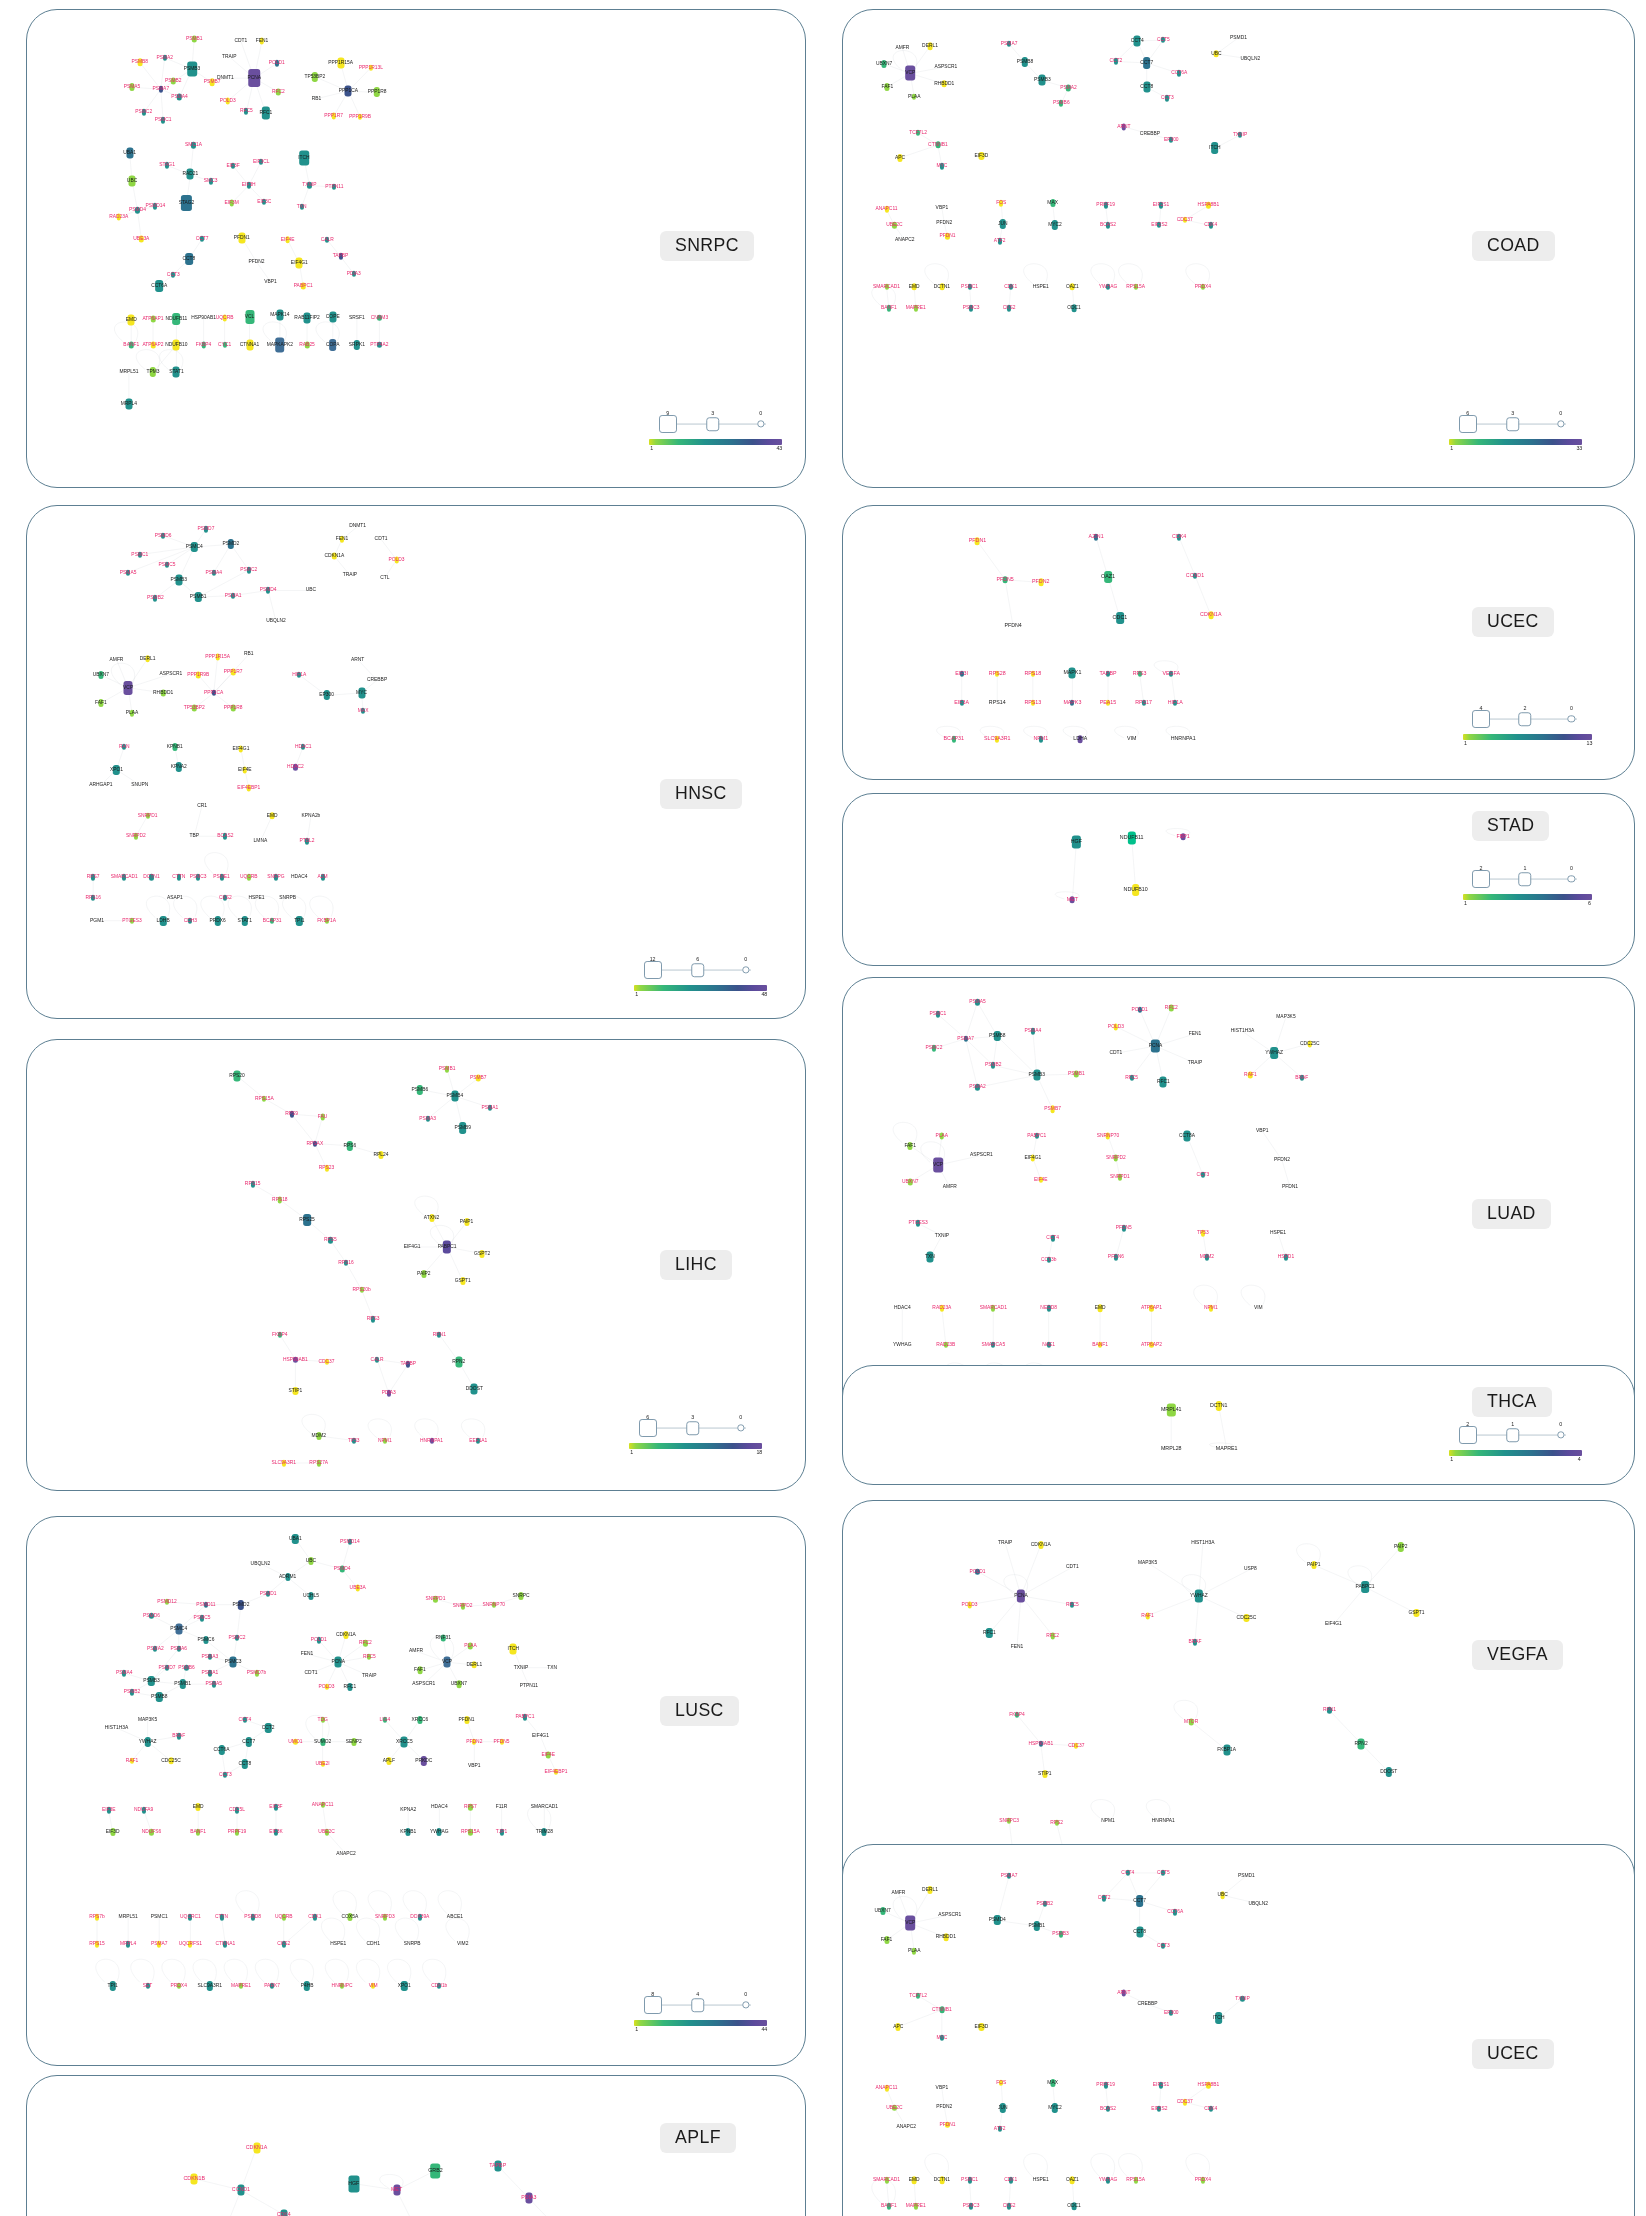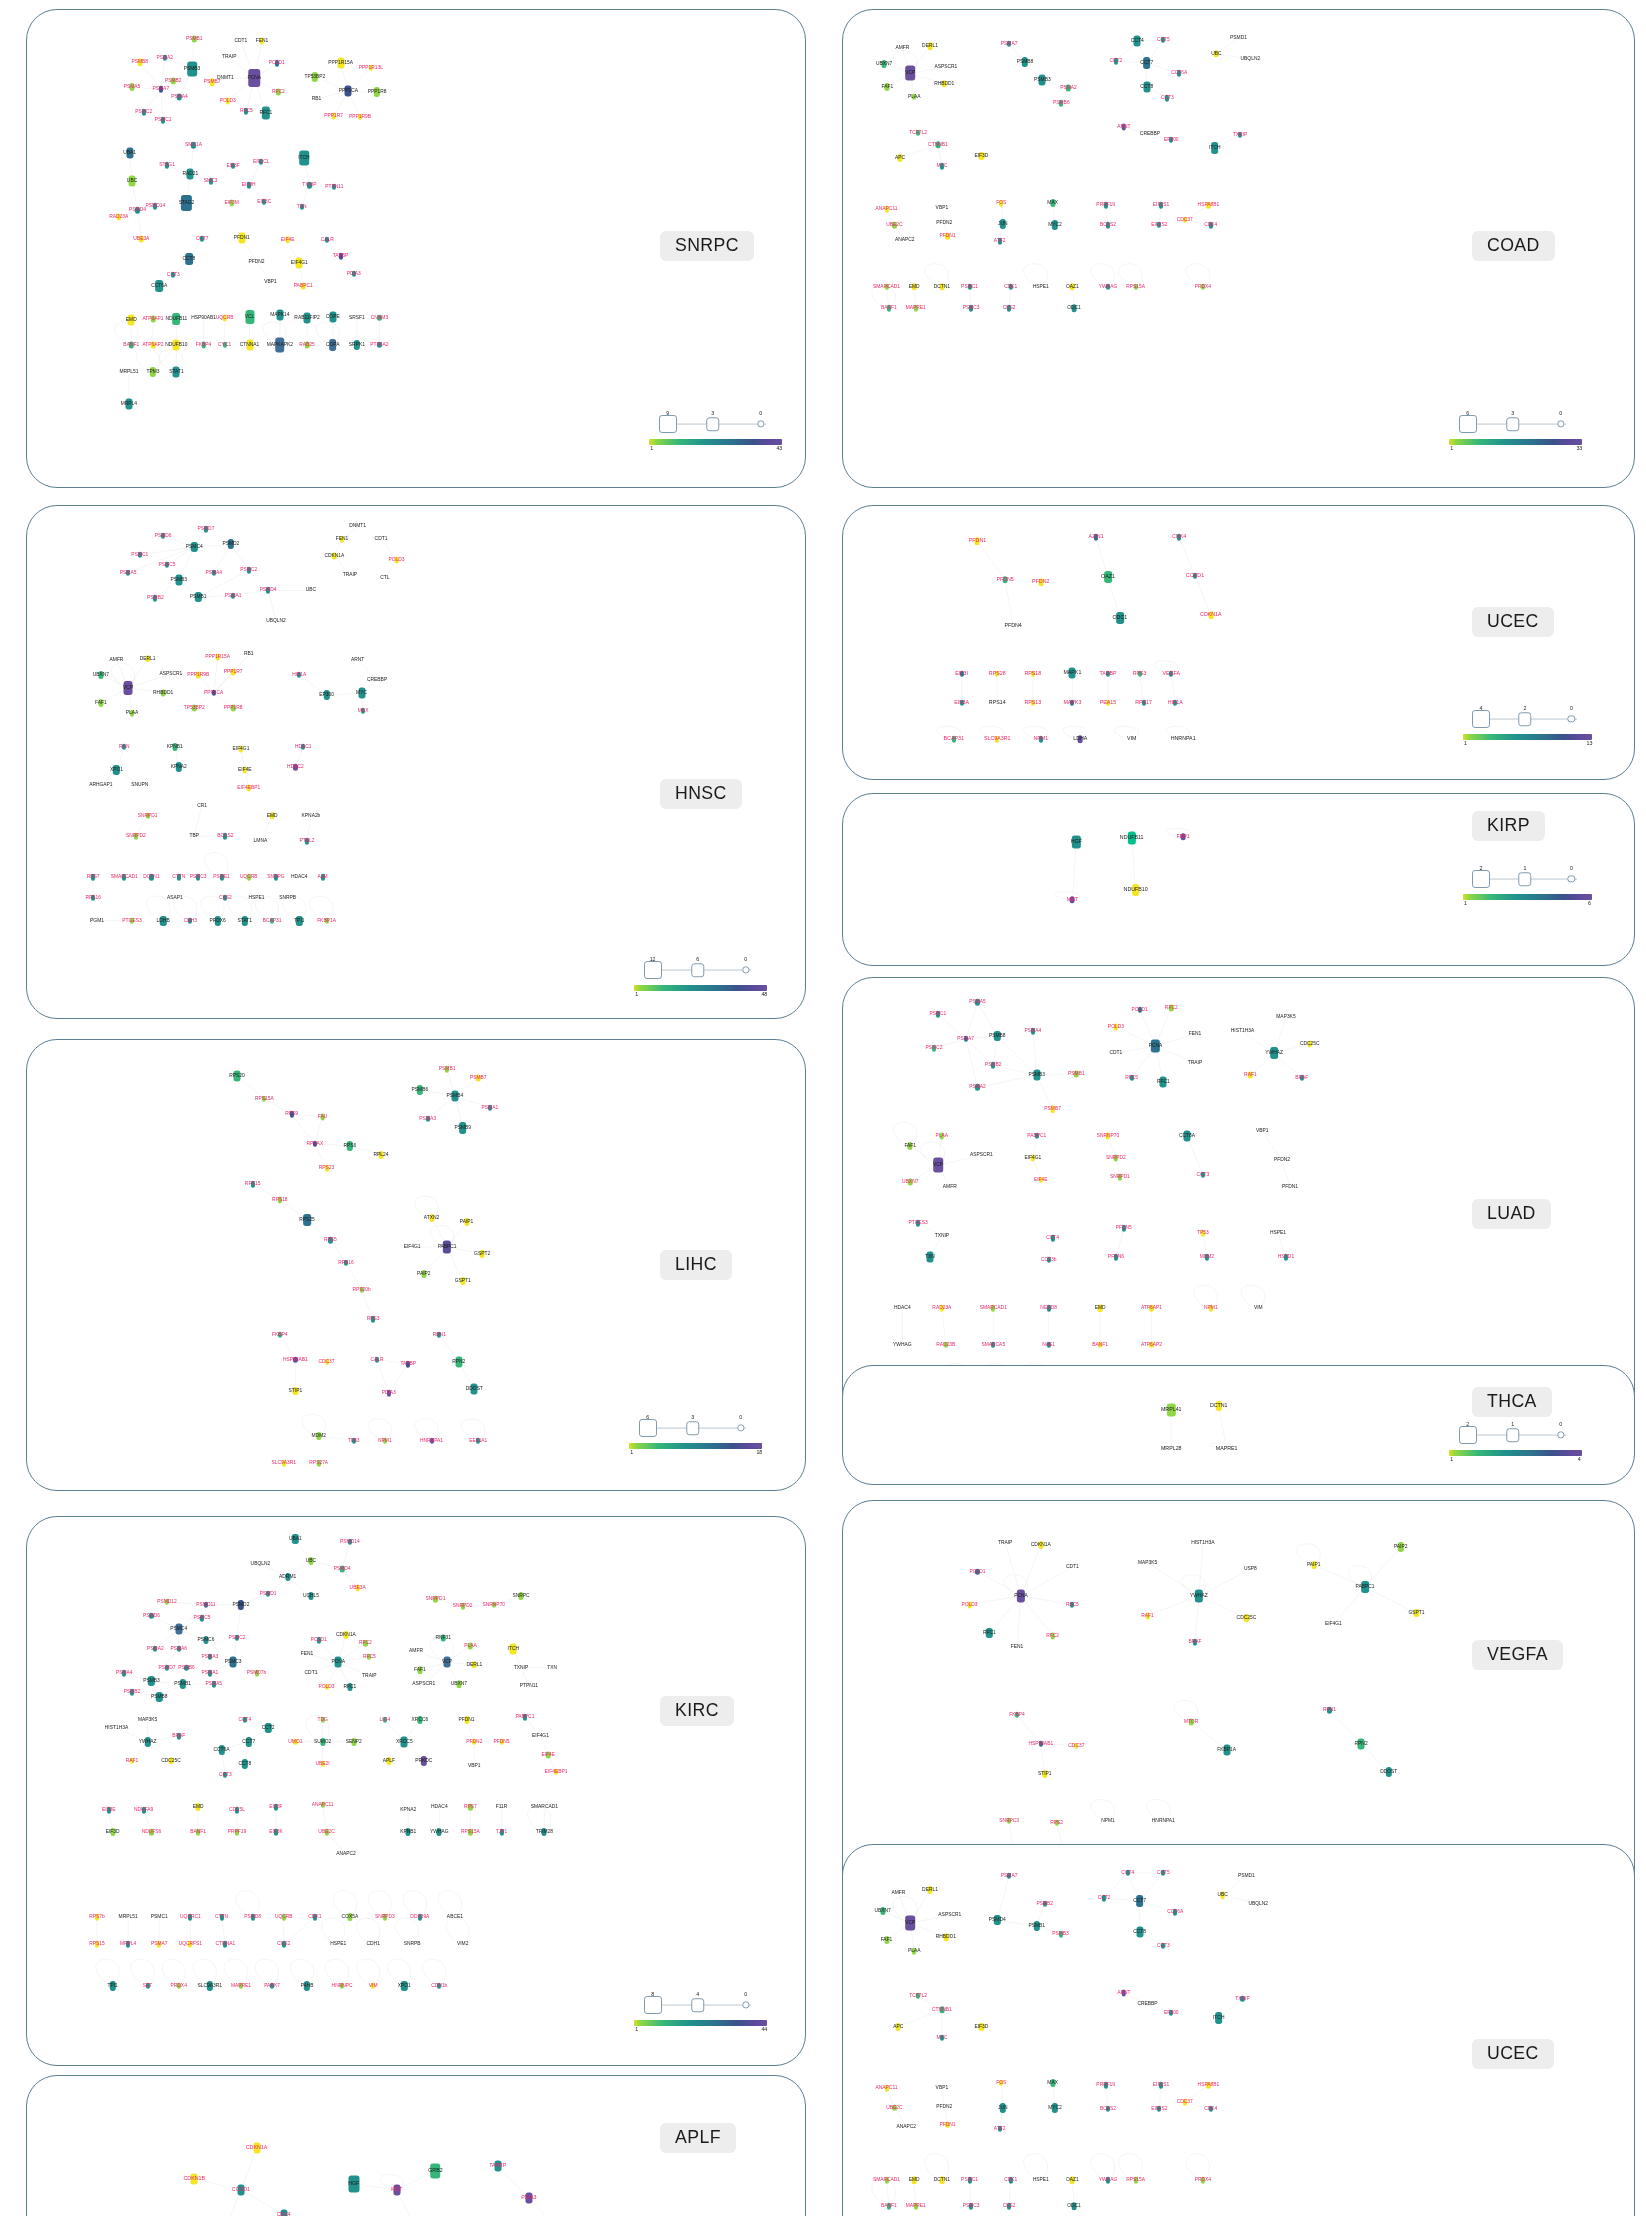--- a/index.html
+++ b/index.html
@@ -885,21 +885,21 @@
         <div class="node" title="NDUFB11" style="left: 36.5%; top: 26%; width: 8.3px; height: 13px; background: rgb(0, 192, 139);"></div>
         <div class="nlabel neu" style="left: 36.5%; top: 26%; font-size: 5.3px;">NDUFB11</div>
         <div class="node" title="FBP1" style="left: 43%; top: 25%; width: 4.8px; height: 7.4px; background: rgb(106, 79, 158);"></div>
         <div class="nlabel up" style="left: 43%; top: 25%; font-size: 5.3px;">FBP1</div>
         <div class="node" title="NDUFB10" style="left: 37%; top: 56%; width: 7.7px; height: 12px; background: rgb(245, 230, 32);"></div>
         <div class="nlabel neu" style="left: 37%; top: 56%; font-size: 5.3px;">NDUFB10</div>
         <div class="node" title="MET" style="left: 29%; top: 62%; width: 4.8px; height: 7.4px; background: rgb(106, 79, 158);"></div>
         <div class="nlabel up" style="left: 29%; top: 62%; font-size: 5.3px;">MET</div>
       </div>
     </div>
-    <div class="panel-label" style="left: 1472px; top: 811px; background: rgb(237, 237, 237);">KIRP</div>
+    <div class="panel-label" style="left: 1472px; top: 811px; background: rgb(237, 237, 237);">STAD</div>
     <div class="legend" style="left: 1463px; top: 869px; width: 129px;">
       <div class="sizerow">
         <div class="sizeline" style="left: 12%; width: 76%;"></div>
         <div class="sizebox" style="left: 14%; top: 50%; width: 16px; height: 16px;"></div>
         <div class="sizetick" style="left: 14%; top: 1.8px;">2</div>
         <div class="sizebox" style="left: 48%; top: 50%; width: 11.5px; height: 11.5px;"></div>
         <div class="sizetick" style="left: 48%; top: 1.8px;">1</div>
         <div class="sizebox" style="left: 84%; top: 50%; width: 5.3px; height: 5.3px;"></div>
         <div class="sizetick" style="left: 84%; top: 1.8px;">0</div>
       </div>
@@ -1496,21 +1496,21 @@
         <div class="node" title="HNRNPC" style="left: 40.5%; top: 85.5%; width: 4.1px; height: 6.5px; background: rgb(143, 215, 68);"></div>
         <div class="nlabel up" style="left: 40.5%; top: 85.5%; font-size: 4.9px;">HNRNPC</div>
         <div class="node" title="VIM" style="left: 44.5%; top: 85.5%; width: 4.1px; height: 6.5px; background: rgb(245, 230, 32);"></div>
         <div class="nlabel up" style="left: 44.5%; top: 85.5%; font-size: 4.9px;">VIM</div>
         <div class="node" title="XPO1" style="left: 48.5%; top: 85.5%; width: 6.4px; height: 10px; background: rgb(33, 145, 140);"></div>
         <div class="nlabel neu" style="left: 48.5%; top: 85.5%; font-size: 4.9px;">XPO1</div>
         <div class="node" title="CDH1b" style="left: 53%; top: 85.5%; width: 4.1px; height: 6.5px; background: rgb(33, 145, 140);"></div>
         <div class="nlabel up" style="left: 53%; top: 85.5%; font-size: 4.9px;">CDH1b</div>
       </div>
     </div>
-    <div class="panel-label" style="left: 660px; top: 1696px; background: rgb(237, 237, 237);">KIRC</div>
+    <div class="panel-label" style="left: 660px; top: 1696px; background: rgb(237, 237, 237);">LUSC</div>
     <div class="legend" style="left: 634px; top: 1995px; width: 133px;">
       <div class="sizerow">
         <div class="sizeline" style="left: 12%; width: 76%;"></div>
         <div class="sizebox" style="left: 14%; top: 50%; width: 16px; height: 16px;"></div>
         <div class="sizetick" style="left: 14%; top: 1.8px;">8</div>
         <div class="sizebox" style="left: 48%; top: 50%; width: 11.5px; height: 11.5px;"></div>
         <div class="sizetick" style="left: 48%; top: 1.8px;">4</div>
         <div class="sizebox" style="left: 84%; top: 50%; width: 5.3px; height: 5.3px;"></div>
         <div class="sizetick" style="left: 84%; top: 1.8px;">0</div>
       </div>

